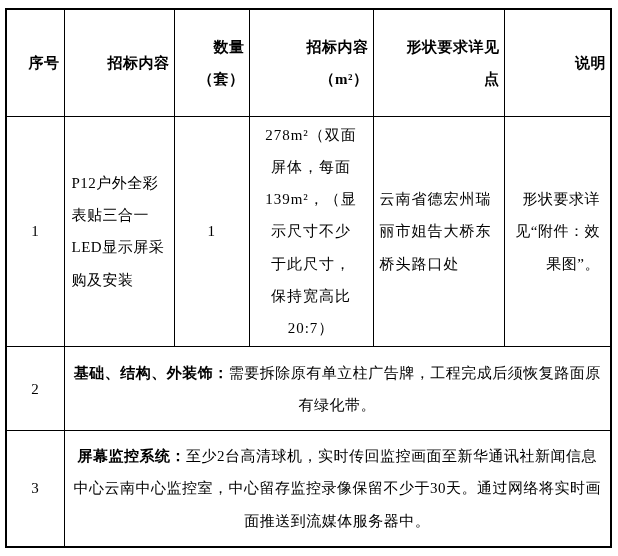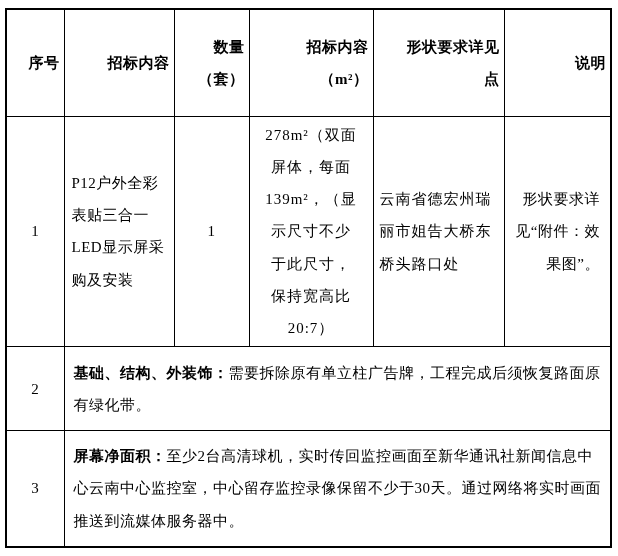--- a/index.html
+++ b/index.html
@@ -36,21 +36,21 @@
   .tr-header { height: 107px; }
   .tr-r1 { height: 203px; }
   .tr-r2 { height: 84px; }
   .tr-r3 { height: 116px; }
 
   td.c-center { text-align: center; padding: 2px 4px; }
   td.c-content { text-align: left; padding: 6px 7px; }
   td.c-area { text-align: center; padding: 2px 15px; letter-spacing: 1px; }
   td.c-loc { text-align: left; padding: 2px 6px; letter-spacing: 1px; }
   td.c-note { text-align: right; padding: 0 10px; }
-  td.c-merged { text-align: left; padding: 4px 9px; vertical-align: middle; margin-top: 48px; }
+  td.c-merged { text-align: center; padding: 4px 9px; vertical-align: middle; margin-top: 48px; }
   td.c-merged b { font-weight: bold; }
 
   .footer-note {
     margin-top: 7px;
     font-size: 15px;
     letter-spacing: 0.5px;
     line-height: 1.4;
   }
 </style>
 </head>
@@ -88,19 +88,19 @@
     </tr>
     <tr class="tr-r2">
       <td class="c-center">2</td>
       <td class="c-merged" colspan="5">
         <b>基础、结构、外装饰：</b><span>需要拆除原有单立柱广告牌，工程完成后须恢复路面原有绿化带。</span>
       </td>
     </tr>
     <tr class="tr-r3">
       <td class="c-center">3</td>
       <td class="c-merged" colspan="5">
-        <b>屏幕净面积：</b><span>至少2台高清球机，实时传回监控画面至新华通讯社新闻信息中心云南中心监控室，中心留存监控录像保留不少于30天。通过网络将实时画面推送到流媒体服务器中。</span>
+        <b>屏幕监控系统：</b><span>至少2台高清球机，实时传回监控画面至新华通讯社新闻信息中心云南中心监控室，中心留存监控录像保留不少于30天。通过网络将实时画面推送到流媒体服务器中。</span>
       </td>
     </tr>
   </tbody>
     </table>
 
 </div>
 
 </body></html>

